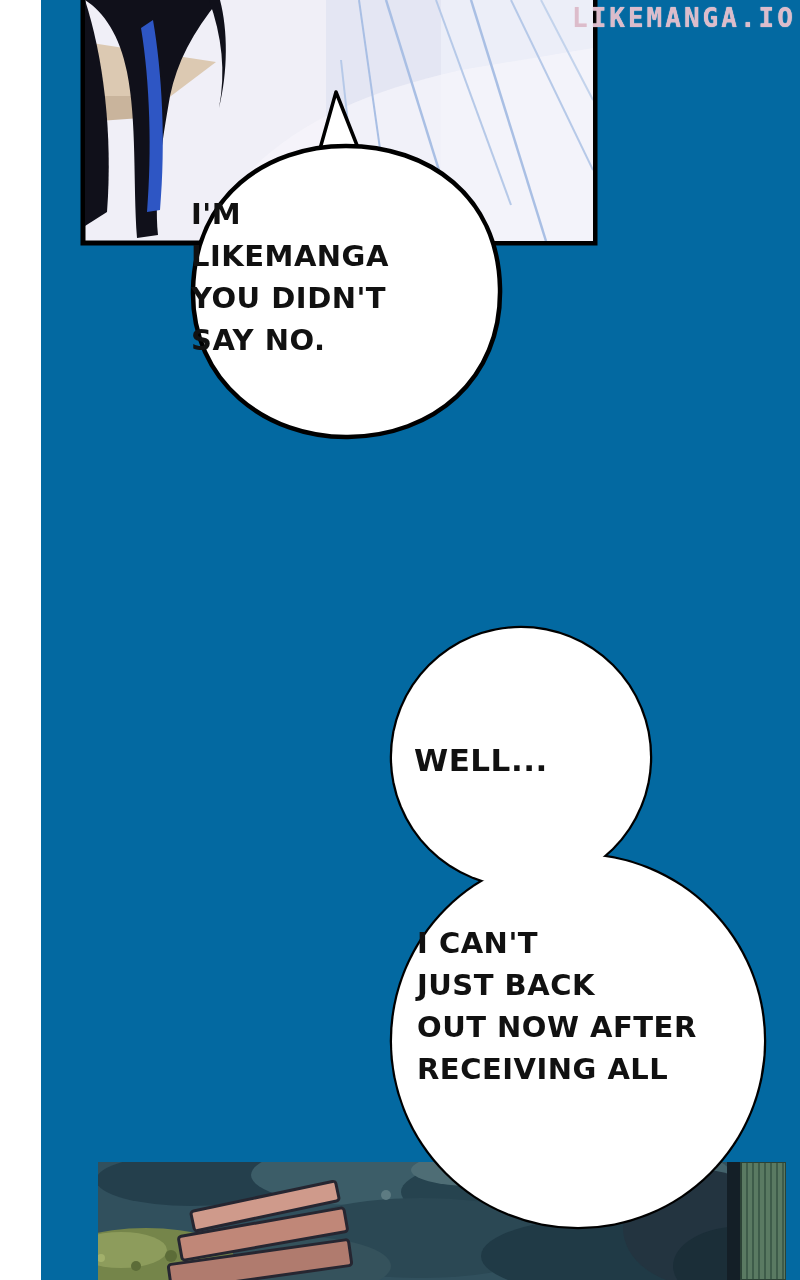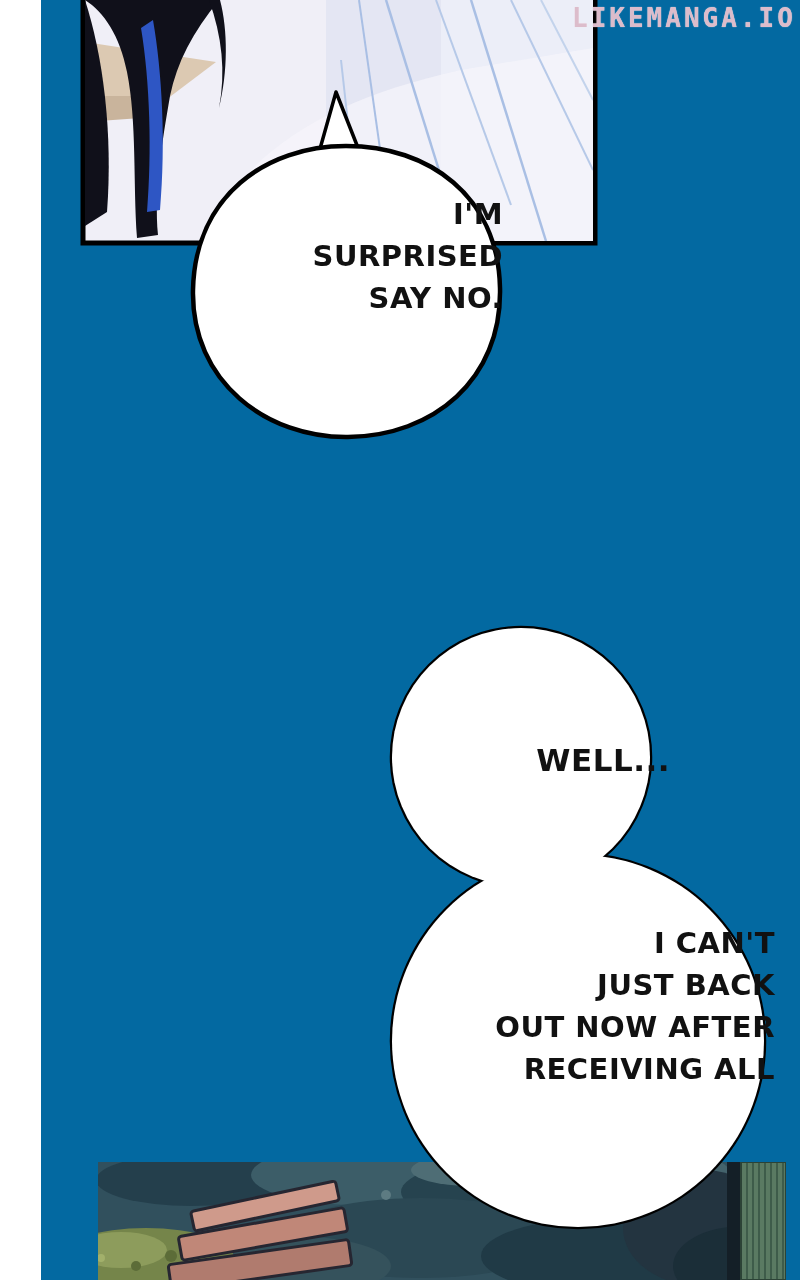--- a/index.html
+++ b/index.html
@@ -2,21 +2,21 @@
 <html><head>
 <meta charset="utf-8">
 <style>
   html,body{margin:0;padding:0;background:#ffffff;}
   .page{
     position:relative;width:800px;height:1280px;background:#0369a1;
     overflow:hidden;font-family:"DejaVu Sans",sans-serif;margin-left:41px;
   }
   svg.art{position:absolute;left:0;top:0;}
   .bubble-text{
-    position:absolute;font-weight:bold;color:#111111;text-align:right;
+    position:absolute;font-weight:bold;color:#111111;text-align:left;
     font-family:"DejaVu Sans","Liberation Sans",sans-serif;
     letter-spacing:0.5px;
   }
   .b1{left:150px;top:193px;width:312px;font-size:29px;line-height:42px;}
   .b2{left:352px;top:740px;width:256px;font-size:31px;line-height:40px;padding-left:21px;}
   .b3{left:376px;top:922px;width:358px;font-size:29px;line-height:42px;}
   .watermark{
     position:absolute;left:531px;top:3px;width:260px;
     font-family:"DejaVu Sans Mono","Liberation Mono",monospace;
     font-weight:bold;font-size:26px;letter-spacing:3px;
@@ -123,21 +123,22 @@
       <circle cx="537" cy="1041" r="186" fill="#ffffff" stroke="#000000" stroke-width="4.5"></circle>
       <circle cx="480" cy="757" r="129" fill="#ffffff"></circle>
       <circle cx="537" cy="1041" r="186" fill="#ffffff"></circle>
     </g>
   </svg>
 
   <div class="watermark">LIKEMANGA.IO</div>
 
   <div class="bubble-text b1">
     <div>I'M</div>
-    <div>SURPRISED</div>
+    <div>LIKEMANGA</div>
+    <div>YOU DIDN'T</div>
     <div>SAY NO.</div>
   </div>
 
   <div class="bubble-text b2">
     <div>WELL...</div>
   </div>
 
   <div class="bubble-text b3">
     <div>I CAN'T</div>
     <div>JUST BACK</div>

